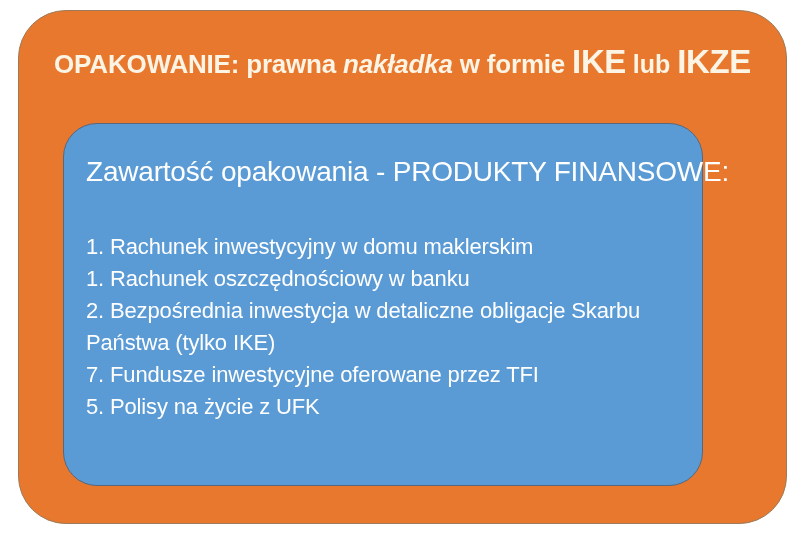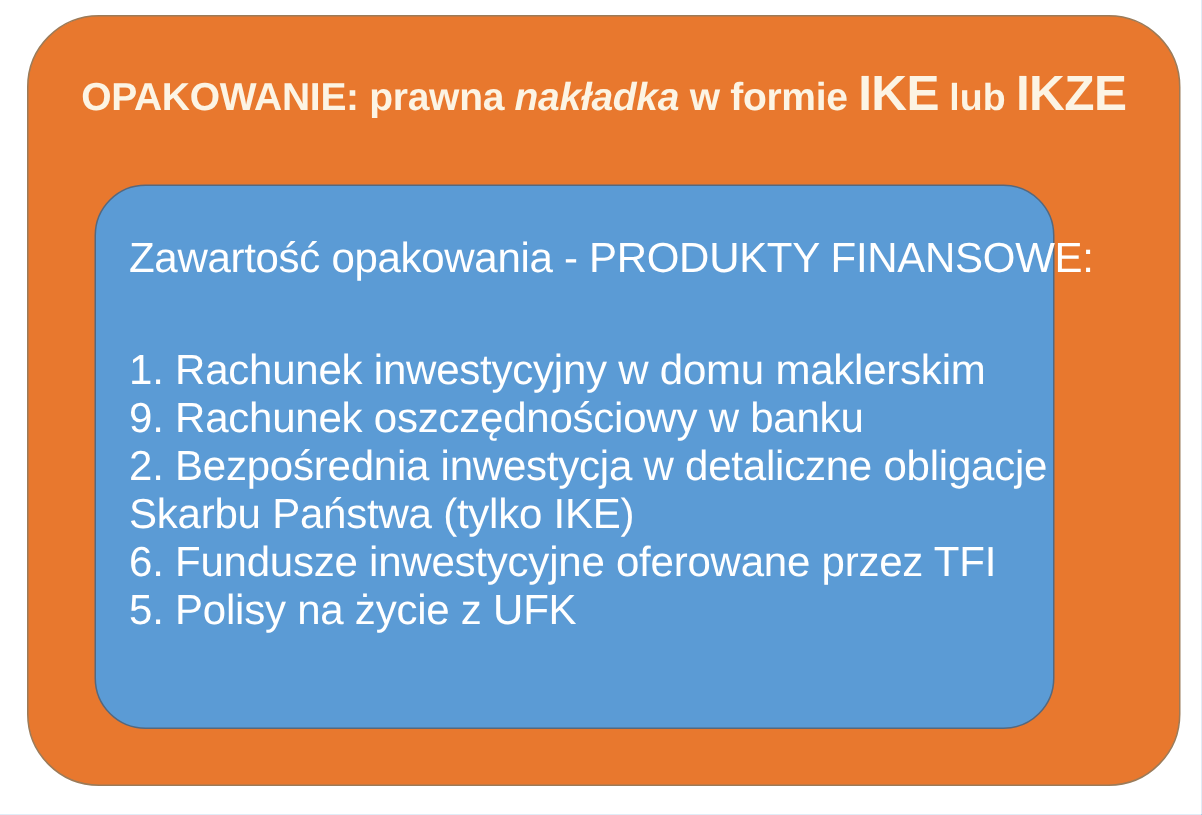--- a/index.html
+++ b/index.html
@@ -100,21 +100,21 @@
     position: absolute;
     left: 22px;
     top: 107px;
     width: 640px;
     margin: 0;
     padding: 0;
     list-style: none;
     color: #FFFFFF;
   }
   #product-list li {
-    font-size: 28px;
+    font-size: 22px;
     line-height: 32px;
     letter-spacing: -0.15px;
     color: #FFFFFF;
     white-space: pre-wrap;
   }
 </style>
 </head>
 <body>
 
 <div id="canvas">
@@ -124,23 +124,23 @@
     <div id="header-line">
       <span class="seg h-bold">OPAKOWANIE: prawna </span><span class="seg h-bold-italic">nakładka</span><span class="seg h-bold"> w formie </span><span class="seg h-big">IKE</span><span class="seg h-mid"> lub </span><span class="seg h-big">IKZE</span>
     </div>
 
     <div id="inner-box">
 
       <div id="contents-heading">Zawartość opakowania -  PRODUKTY FINANSOWE:</div>
 
       <ul id="product-list">
         <li>1. Rachunek inwestycyjny w domu maklerskim</li>
-        <li>9. Rachunek oszczędnościowy w banku</li>
+        <li>1. Rachunek oszczędnościowy w banku</li>
         <li>2. Bezpośrednia inwestycja w detaliczne obligacje Skarbu Państwa (tylko IKE)</li>
-        <li>6. Fundusze inwestycyjne oferowane przez TFI</li>
+        <li>7. Fundusze inwestycyjne oferowane przez TFI</li>
         <li>5. Polisy na życie z UFK</li>
       </ul>
 
     </div>
 
   </div>
 
 </div>
 
 </body></html>

